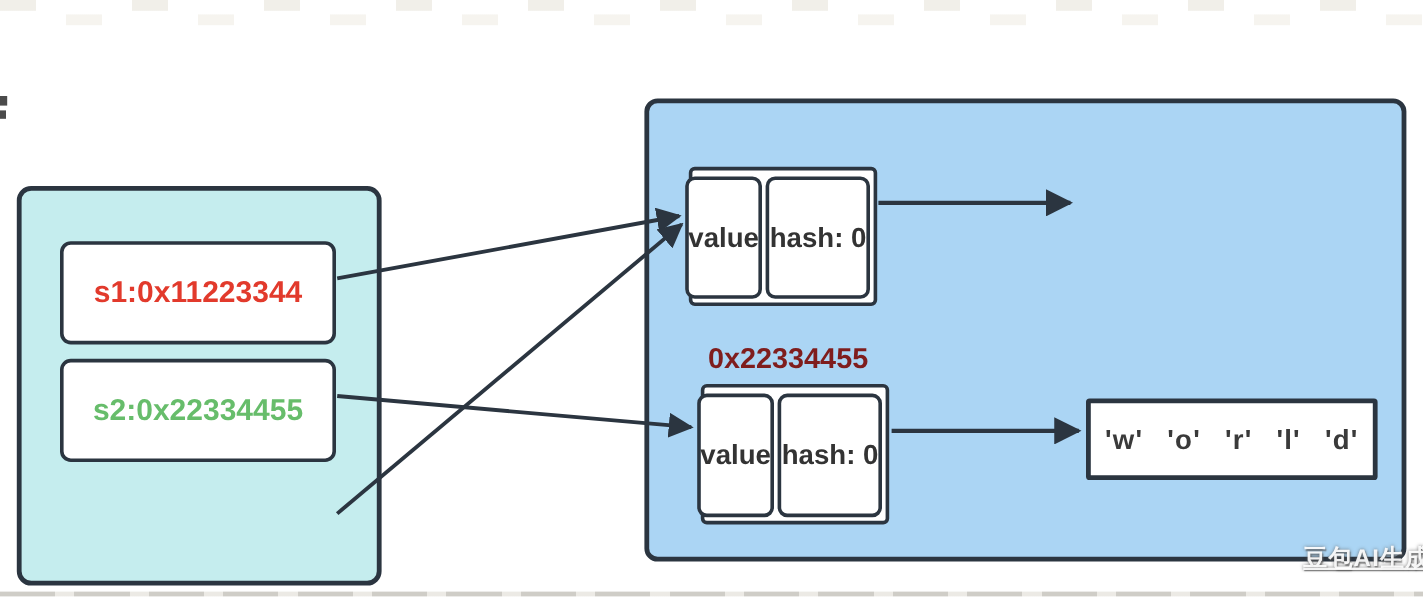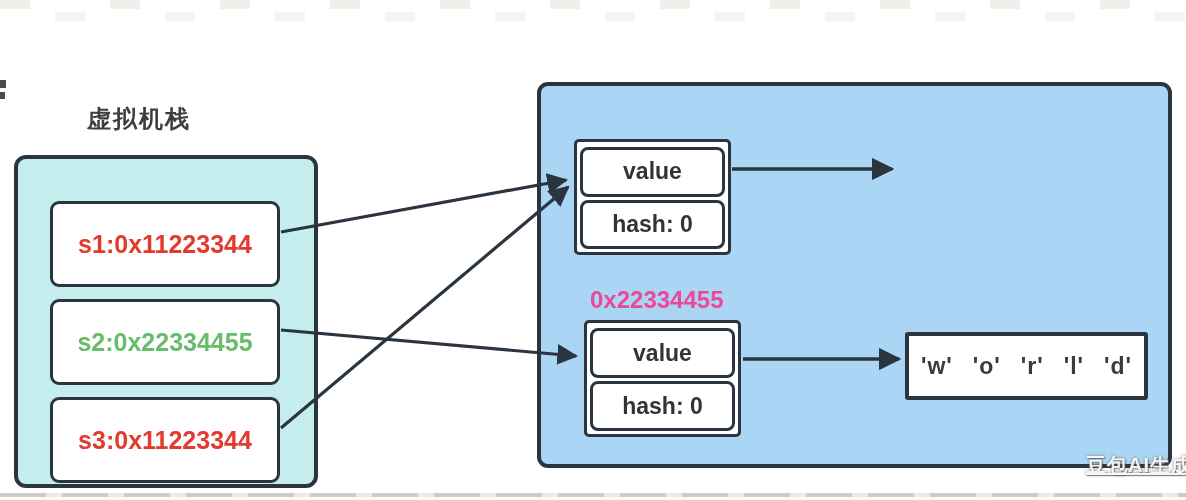--- a/index.html
+++ b/index.html
@@ -84,21 +84,21 @@
   .addr-label.a0 { left: 574px; top: 109px; }
   .addr-label.a1 { left: 590px; top: 286px; }
 
   .struct-box {
     position: absolute;
     width: 157px;
     background: #ffffff;
     border: 3px solid #2b3540;
     border-radius: 5px;
     padding: 5px 3px 3px 3px;
-    display: flex; flex-direction: column; gap: 3px; justify-content: flex-end;
+    display: flex; flex-direction: row; gap: 3px; justify-content: flex-end;
   }
   .struct-box.o0 { left: 574px; top: 139px; height: 116px; }
   .struct-box.o1 { left: 584px; top: 320px; height: 117px; }
   .struct-cell {
     flex: 1;
     background: #ffffff;
     border: 3px solid #2b3540;
     border-radius: 8px;
     display: flex; align-items: center; justify-content: center;
     font-size: 23px; font-weight: bold; color: #333333;
@@ -140,35 +140,33 @@
 <body>
 
 <div class="canvas">
 
   <div class="top-deco-row1"></div>
   <div class="top-deco-row2"></div>
   <div class="bottom-deco-line"></div>
   <div class="edge-mark m1"></div>
   <div class="edge-mark m2"></div>
 
-  <div class="section-title stack-title">虚拟机栈</div>
 
   <div class="stack-box"></div>
   <div class="stack-item i0" style="color: rgb(226, 58, 44);">s1:0x11223344</div>
   <div class="stack-item i1" style="color: rgb(103, 189, 107);">s2:0x22334455</div>
-  <div class="stack-item i2" style="color: rgb(226, 58, 44);">s3:0x11223344</div>
 
   <div class="heap-box"></div>
 
   <div class="struct-box o0">
     <div class="struct-cell">value</div>
     <div class="struct-cell">hash: 0</div>
   </div>
 
-  <div class="addr-label a1" style="color: #ec4899;">0x22334455</div>
+  <div class="addr-label a1" style="color: #7f1d1d;">0x22334455</div>
   <div class="struct-box o1">
     <div class="struct-cell">value</div>
     <div class="struct-cell">hash: 0</div>
   </div>
   <div class="char-box c1">'w' 'o' 'r' 'l' 'd'</div>
 
   <svg class="arrow-layer" viewBox="0 0 1186 500" xmlns="http://www.w3.org/2000/svg">
     <defs>
       <marker id="ah" viewBox="0 0 10 10" refX="9" refY="5" markerWidth="6.5" markerHeight="6.5" orient="auto-start-reverse">
         <path d="M0,0 L10,5 L0,10 z" fill="#2b3540"></path>

